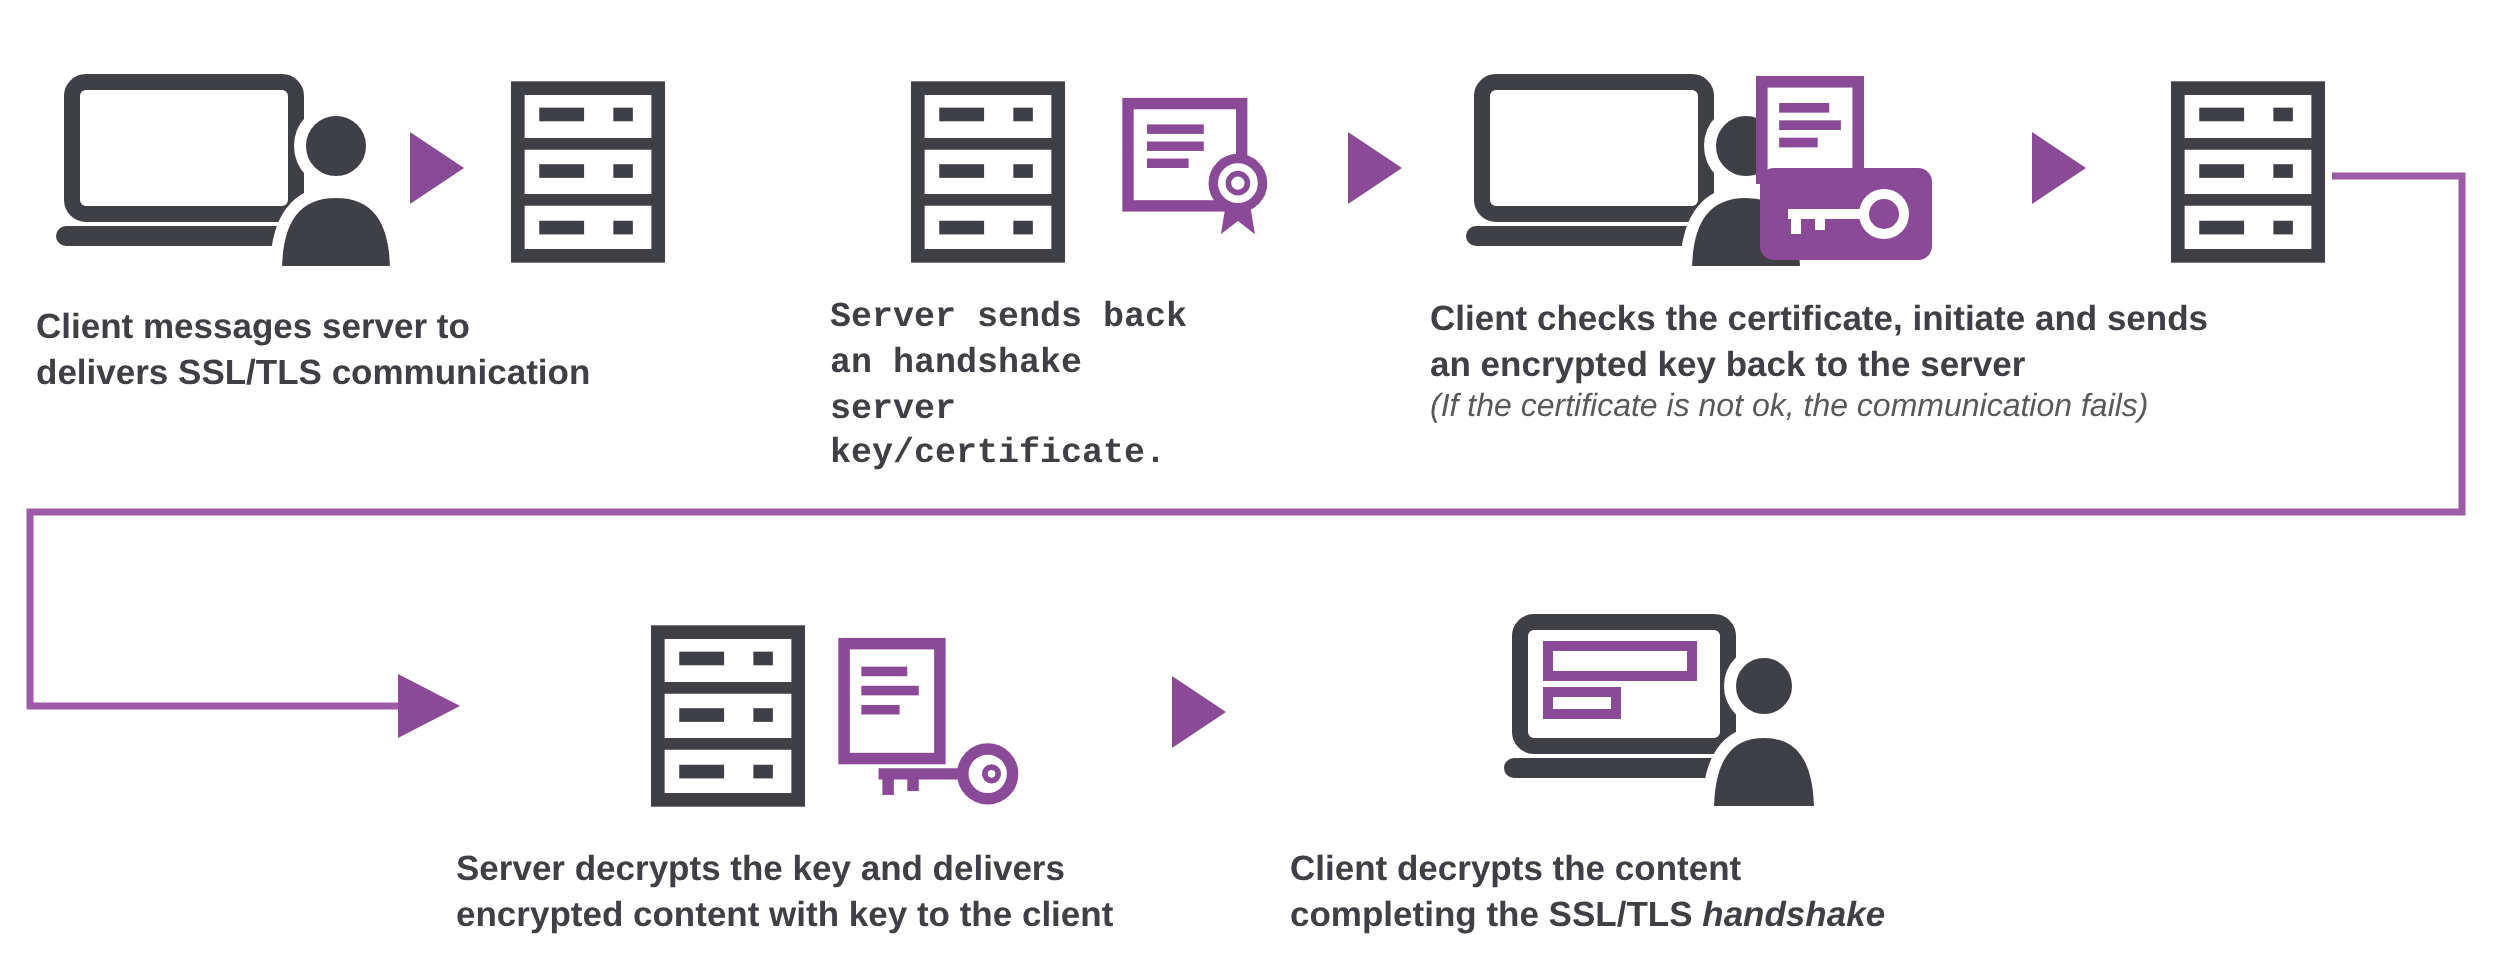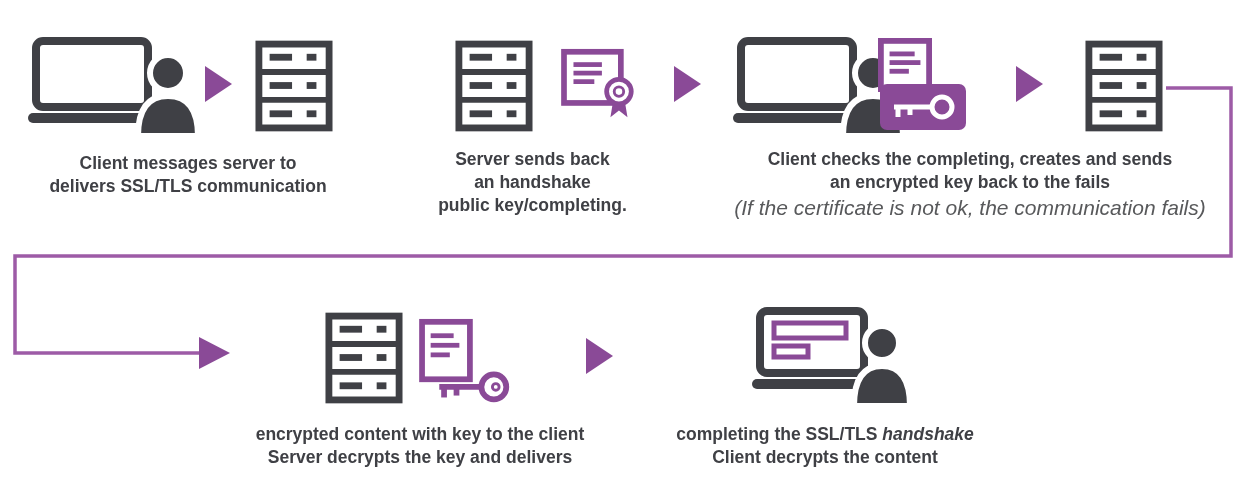--- a/index.html
+++ b/index.html
@@ -9,24 +9,24 @@
     --note-gray:#58595b;
   }
   html,body{margin:0;padding:0;background:#ffffff;}
   .canvas{
     position:relative;width:1258px;height:489px;background:#ffffff;
     font-family:"Liberation Sans",sans-serif;overflow:hidden;
   }
   .abs{position:absolute;}
   .caption{
     font-weight:700;font-size:17.5px;color:var(--dark);
-    text-align:center;line-height:1.3;
+    text-align:left;line-height:1.3;
   }
   .note{
-    font-style:italic;font-weight:400;color:var(--note-gray);font-size:21px;
+    font-style:italic;font-weight:400;color:var(--note-gray);font-size:16px;
   }
   .italic{font-style:italic;}
   svg{display:block;}
 </style>
 </head>
 <body>
 
 <div class="canvas">
 
   <svg class="abs" style="left:0;top:0;" width="1258" height="489">
@@ -81,24 +81,24 @@
     <rect x="14" y="33" width="22" height="5" fill="#8a4a97"></rect>
     <path d="M56 55 L53 73 L62 66 L71 73 L68 55" fill="#8a4a97"></path>
     <circle cx="62" cy="46" r="13" fill="#ffffff" stroke="#8a4a97" stroke-width="5"></circle>
     <circle cx="62" cy="46" r="5" fill="none" stroke="#8a4a97" stroke-width="3"></circle>
   </svg>
 
   <svg class="abs" style="left:674px;top:66px;" width="27" height="36" viewBox="0 0 27 36">
     <polygon points="0,0 27,18 0,36" fill="#8a4a97"></polygon>
   </svg>
 
-  <div class="abs caption" style="left:415px;top:148px;width:235px;">
+  <div class="abs caption" style="left:415px;top:148px;width:235px;font-family:Liberation Mono, monospace;">
     <div>Server sends back</div>
     <div>an handshake</div>
-    <div>public key/completing.</div>
+    <div>server key/certificate.</div>
   </div>
 
   <svg class="abs" style="left:733px;top:36px;" width="172" height="100" viewBox="0 0 172 100">
     <rect x="8" y="5" width="112" height="66" rx="7" fill="none" stroke="#3f4045" stroke-width="8"></rect>
     <rect x="0" y="77" width="128" height="10" rx="5" fill="#3f4045"></rect>
     <path d="M110 100 Q110 60 140 60 Q170 60 170 100 Z" fill="#3f4045" stroke="#ffffff" stroke-width="6"></path>
     <circle cx="140" cy="37" r="18" fill="#3f4045" stroke="#ffffff" stroke-width="6"></circle>
   </svg>
 
   <svg class="abs" style="left:878px;top:38px;" width="54" height="54" viewBox="0 0 56 56">
@@ -126,22 +126,22 @@
     <line x1="4" y1="61.3" x2="76" y2="61.3" stroke="#3f4045" stroke-width="6"></line>
     <rect x="15" y="14" width="23" height="7" fill="#3f4045"></rect>
       <rect x="53" y="14" width="10" height="7" fill="#3f4045"></rect>
     <rect x="15" y="43" width="23" height="7" fill="#3f4045"></rect>
       <rect x="53" y="43" width="10" height="7" fill="#3f4045"></rect>
     <rect x="15" y="72" width="23" height="7" fill="#3f4045"></rect>
       <rect x="53" y="72" width="10" height="7" fill="#3f4045"></rect>
   </svg>
 
   <div class="abs caption" style="left:715px;top:148px;width:510px;">
-    <div>Client checks the completing, creates and sends</div>
-    <div>an encrypted key back to the fails</div>
+    <div>Client checks the certificate, initiate and sends</div>
+    <div>an encrypted key back to the server</div>
     <div class="note">(If the certificate is not ok, the communication fails)</div>
   </div>
 
   <svg class="abs" style="left:325px;top:312px;" width="78" height="92" viewBox="0 0 80 94">
     <rect x="4" y="4" width="72" height="86" fill="none" stroke="#3f4045" stroke-width="7"></rect>
     <line x1="4" y1="32.6" x2="76" y2="32.6" stroke="#3f4045" stroke-width="6"></line>
     <line x1="4" y1="61.3" x2="76" y2="61.3" stroke="#3f4045" stroke-width="6"></line>
     <rect x="15" y="14" width="23" height="7" fill="#3f4045"></rect>
       <rect x="53" y="14" width="10" height="7" fill="#3f4045"></rect>
     <rect x="15" y="43" width="23" height="7" fill="#3f4045"></rect>
@@ -160,33 +160,33 @@
     <line x1="40" y1="72" x2="40" y2="81" stroke="#8a4a97" stroke-width="6"></line>
     <circle cx="79" cy="72" r="13" fill="#ffffff" stroke="#8a4a97" stroke-width="6"></circle>
     <circle cx="81" cy="72" r="3.5" fill="none" stroke="#8a4a97" stroke-width="3"></circle>
   </svg>
 
   <svg class="abs" style="left:586px;top:338px;" width="27" height="36" viewBox="0 0 27 36">
     <polygon points="0,0 27,18 0,36" fill="#8a4a97"></polygon>
   </svg>
 
   <div class="abs caption" style="left:228px;top:423px;width:384px;">
+    <div>Server decrypts the key and delivers</div>
     <div>encrypted content with key to the client</div>
-    <div>Server decrypts the key and delivers</div>
   </div>
 
   <svg class="abs" style="left:752px;top:306px;" width="160" height="100" viewBox="0 0 160 100">
     <rect x="8" y="5" width="104" height="62" rx="7" fill="none" stroke="#3f4045" stroke-width="8"></rect>
     <rect x="22" y="17" width="72" height="15" fill="none" stroke="#8a4a97" stroke-width="5"></rect>
     <rect x="22" y="40" width="34" height="11" fill="none" stroke="#8a4a97" stroke-width="5"></rect>
     <rect x="0" y="73" width="120" height="10" rx="5" fill="#3f4045"></rect>
     <path d="M102 100 Q102 60 130 60 Q158 60 158 100 Z" fill="#3f4045" stroke="#ffffff" stroke-width="6"></path>
     <circle cx="130" cy="37" r="17" fill="#3f4045" stroke="#ffffff" stroke-width="6"></circle>
   </svg>
 
   <div class="abs caption" style="left:645px;top:423px;width:360px;">
+    <div>Client decrypts the content</div>
     <div>
       <span>completing the SSL/TLS </span><span class="italic">handshake</span>
     </div>
-    <div>Client decrypts the content</div>
   </div>
 
 </div>
 
 </body></html>

